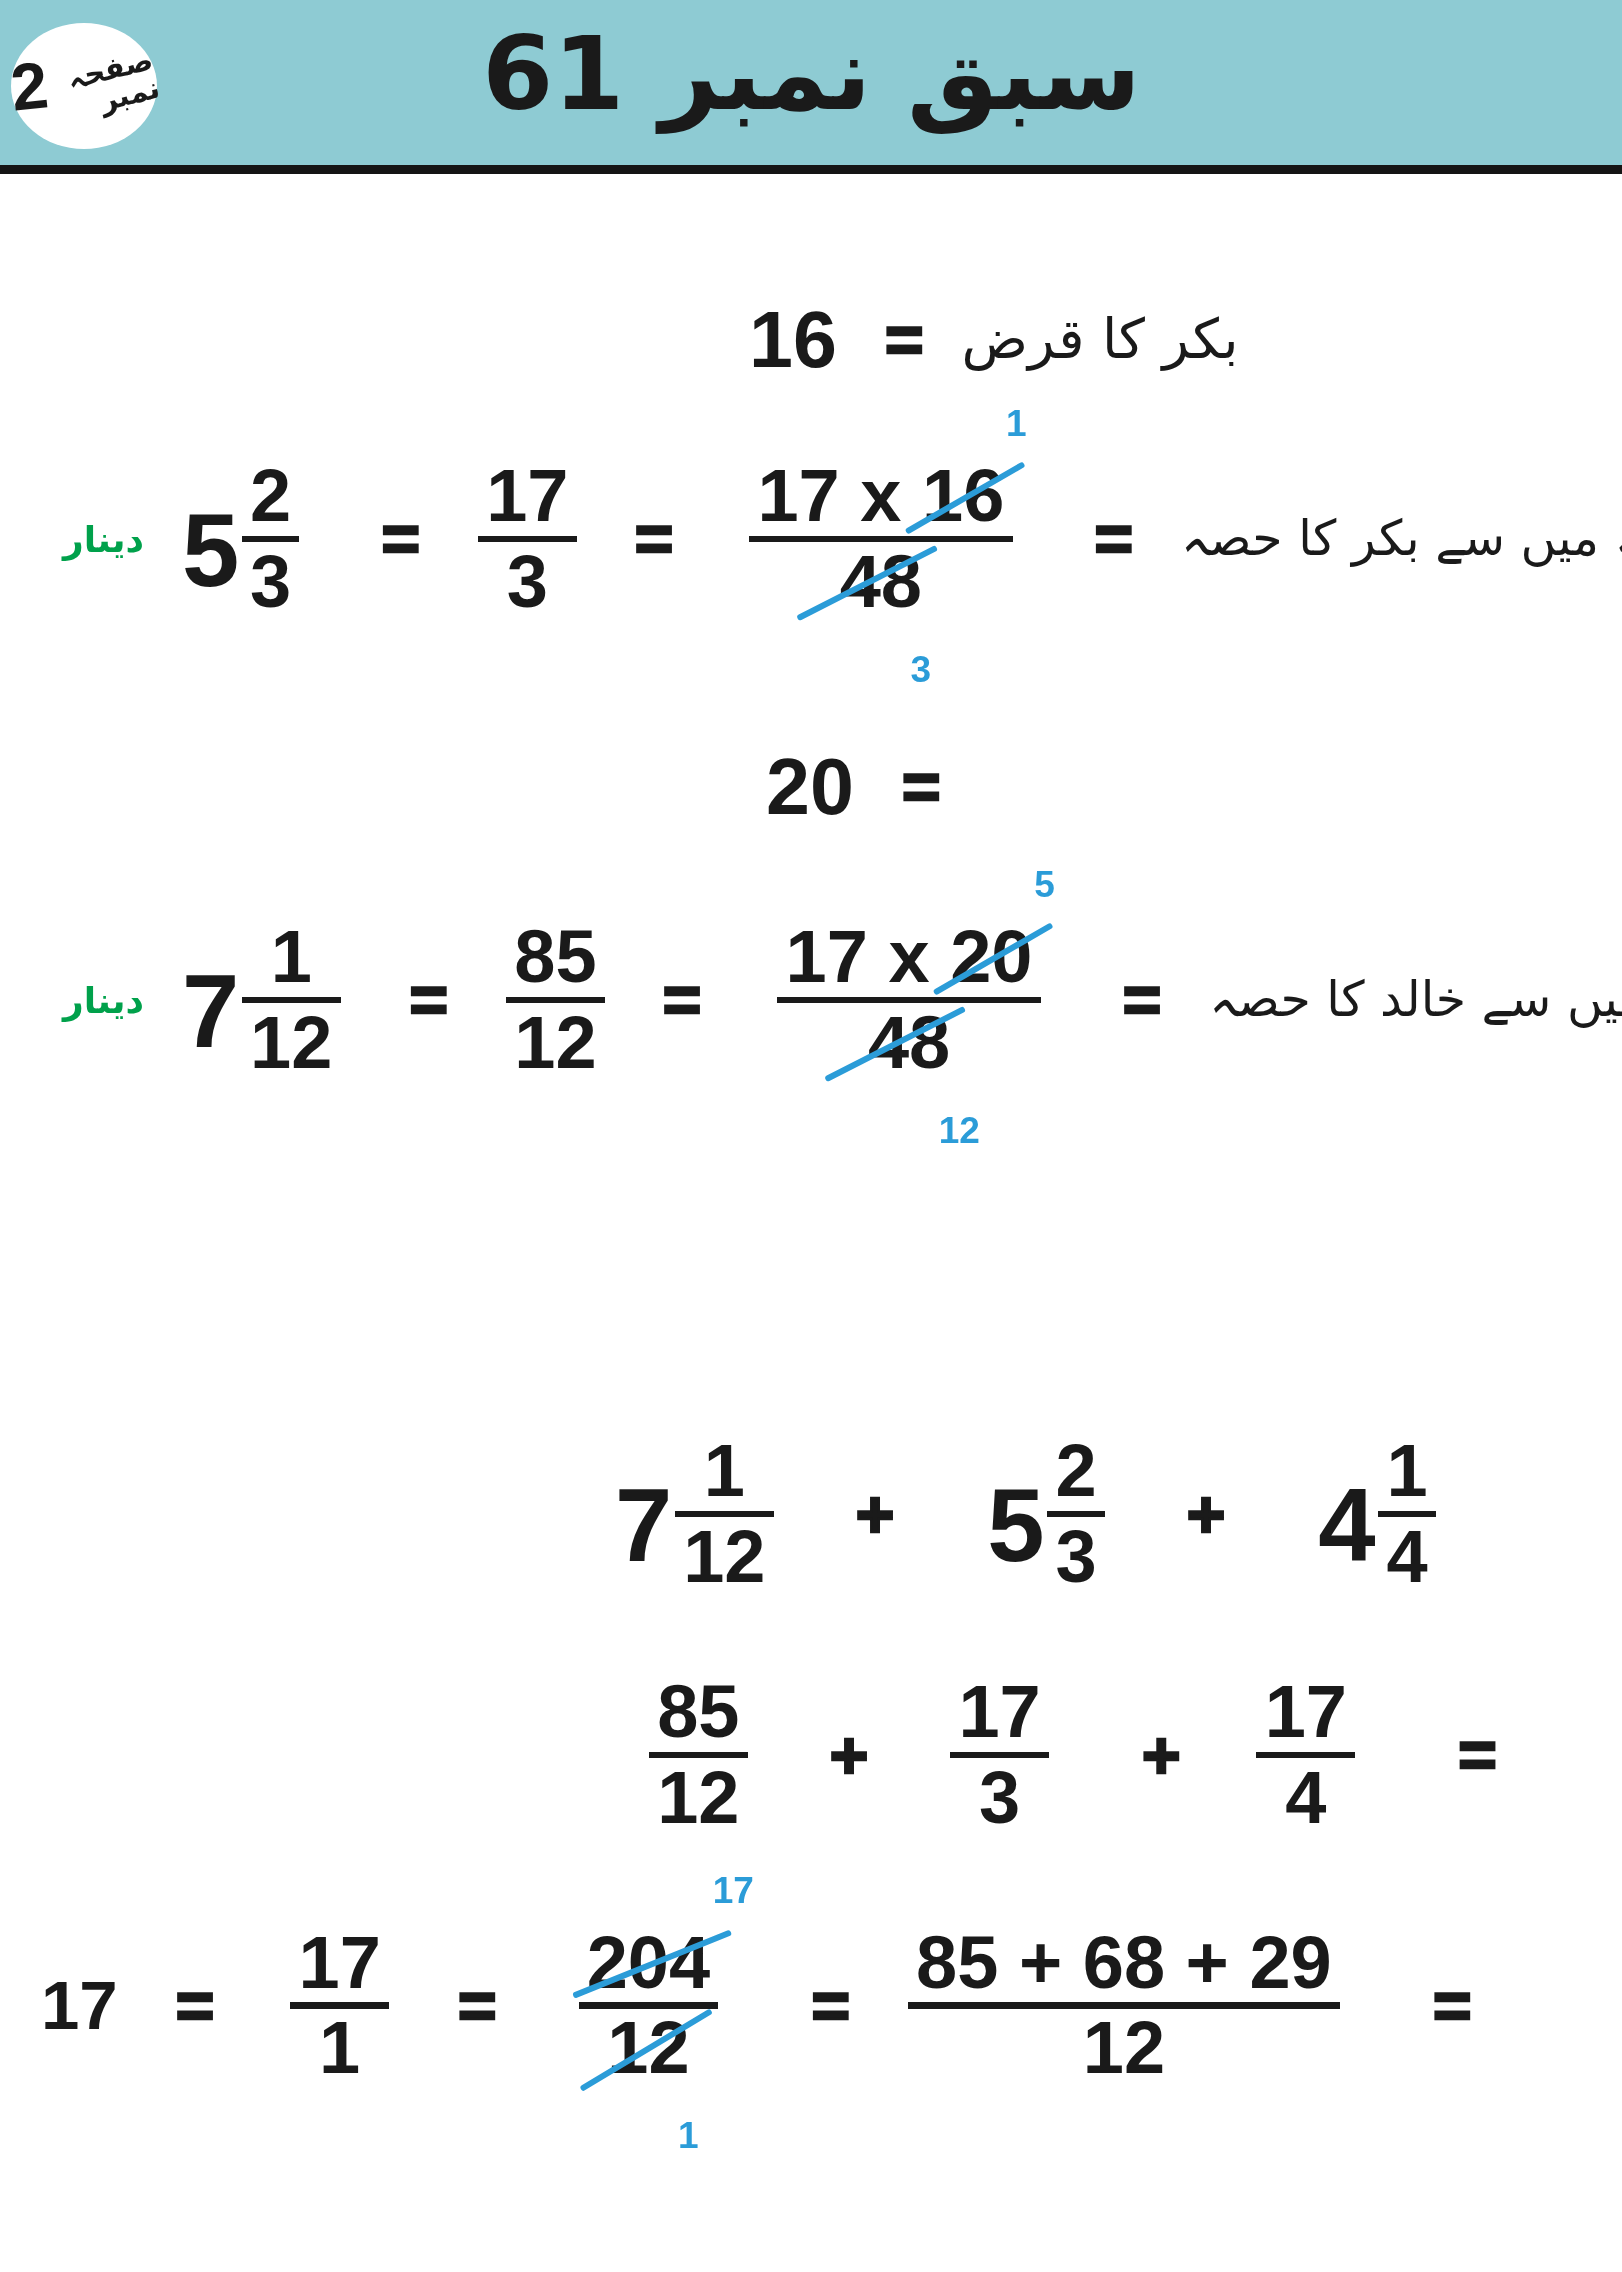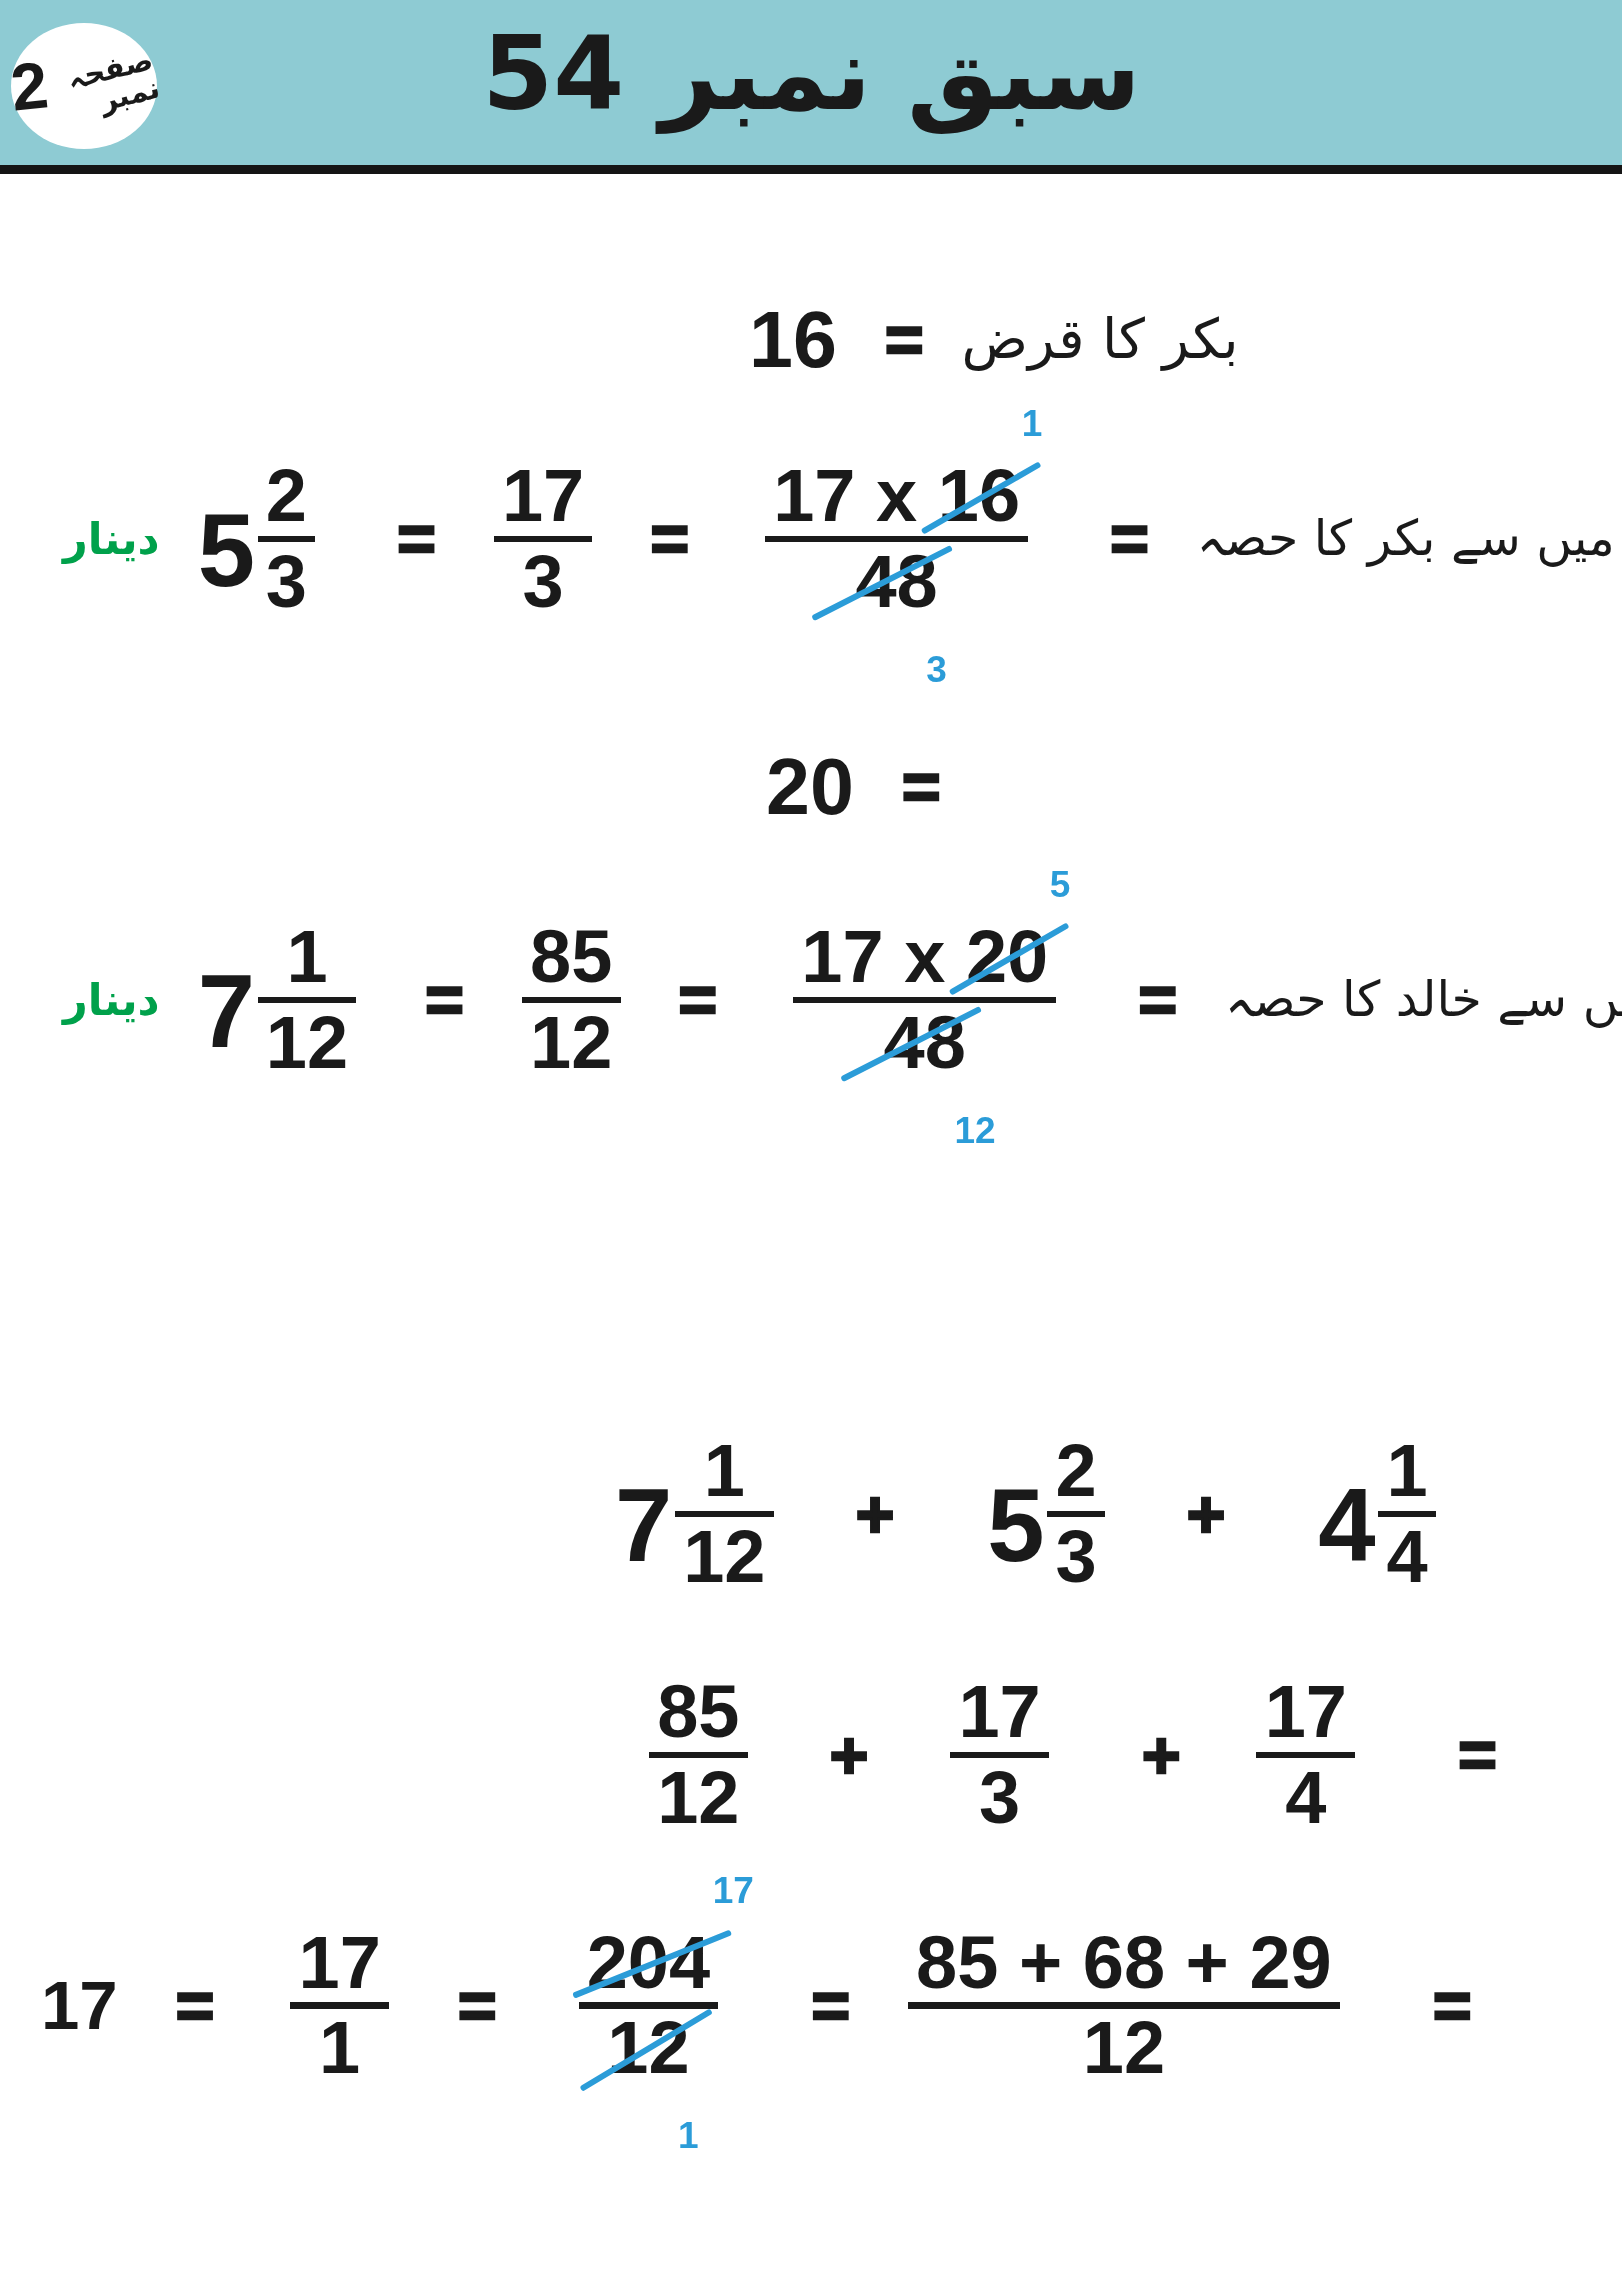--- a/index.html
+++ b/index.html
@@ -48,21 +48,21 @@
   }
   .frac{display:inline-flex;flex-direction:column;align-items:center;vertical-align:middle;}
   .frac .fnum,.frac .fden{
     font-size:74px;font-weight:bold;line-height:1;padding:2.7px 8.2px;white-space:nowrap;
   }
   .frac .bar{align-self:stretch;height:6.2px;background:var(--ink);}
   .mixed{display:inline-flex;align-items:center;}
   .mixed .whole{font-size:103px;font-weight:bold;line-height:1;position:relative;top:11px;margin-right:2.7px;}
   .label-urdu{font-size:55px;line-height:1.25;white-space:nowrap;font-weight:500;}
   .label-urdu.small{font-size:49px;}
-  .unit{color:var(--green);font-size:43px;font-weight:bold;white-space:nowrap;}
+  .unit{color:var(--green);font-size:36px;font-weight:bold;white-space:nowrap;}
 
   
   .cancel{position:relative;display:inline-block;}
   .cancel::after{
     content:"";position:absolute;height:5.5px;border-radius:2.7px;
     background:var(--accent_blue);top:48%;
   }
   .c-num::after{left:-30%;width:165%;transform:rotate(-30deg);}
   .c-den::after{left:-62%;width:190%;transform:rotate(-27deg);}
   .c-wide::after{left:-16%;width:138%;transform:rotate(-22deg);}
@@ -90,21 +90,21 @@
 </head>
 <body>
 
 <div class="page">
 
   <div class="header">
     <div class="page-badge">
       <span class="badge-label urdu">صفحہ نمبر</span>
       <span class="badge-num">2</span>
     </div>
-    <div class="title urdu">سبق نمبر 54</div>
+    <div class="title urdu">سبق نمبر 61</div>
   </div>
 
   <div class="row" style="left:749px;top:288px;height:103px;">
     <span class="num-big g70">16</span>
     <span class="eq g55">=</span>
     <span class="label-urdu urdu">بکر کا قرض</span>
   </div>
 
   <div class="row" style="left:63px;top:422px;height:234px;">
     <span class="unit urdu g55">دینار</span>

